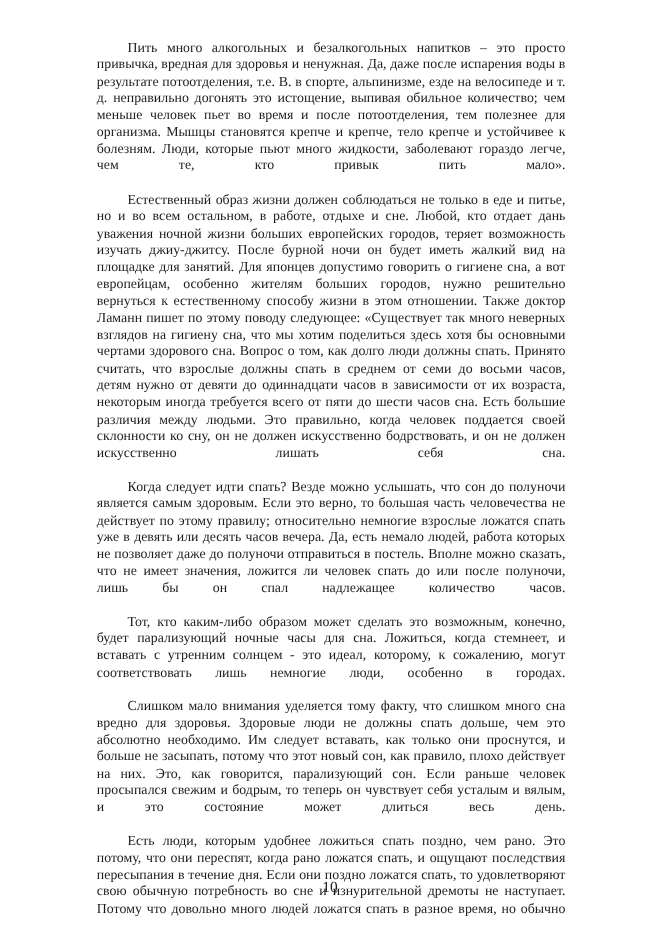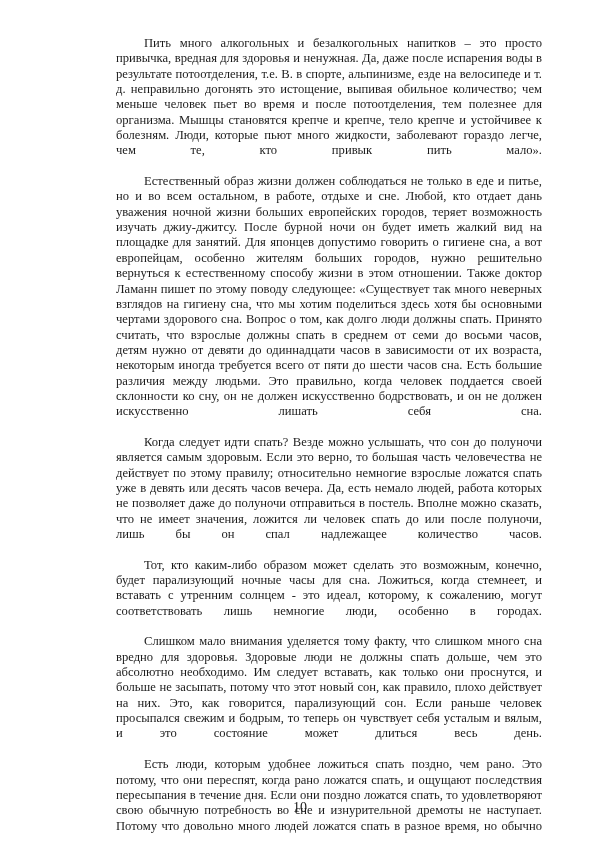--- a/index.html
+++ b/index.html
@@ -22,21 +22,20 @@
     position: absolute;
     inset: 0;
     background: #ffffff;
   }
 
   .text-column {
     position: absolute;
     left: 88px;
     top: 36px;
     width: 426px;
-    margin-left: 28px;
   }
 
   .para {
     margin: 0;
     text-align: justify;
     text-justify: inter-word;
     text-indent: 28px;
     font-size: 12.6px;
     line-height: 15.35px;
     letter-spacing: 0.01px;

